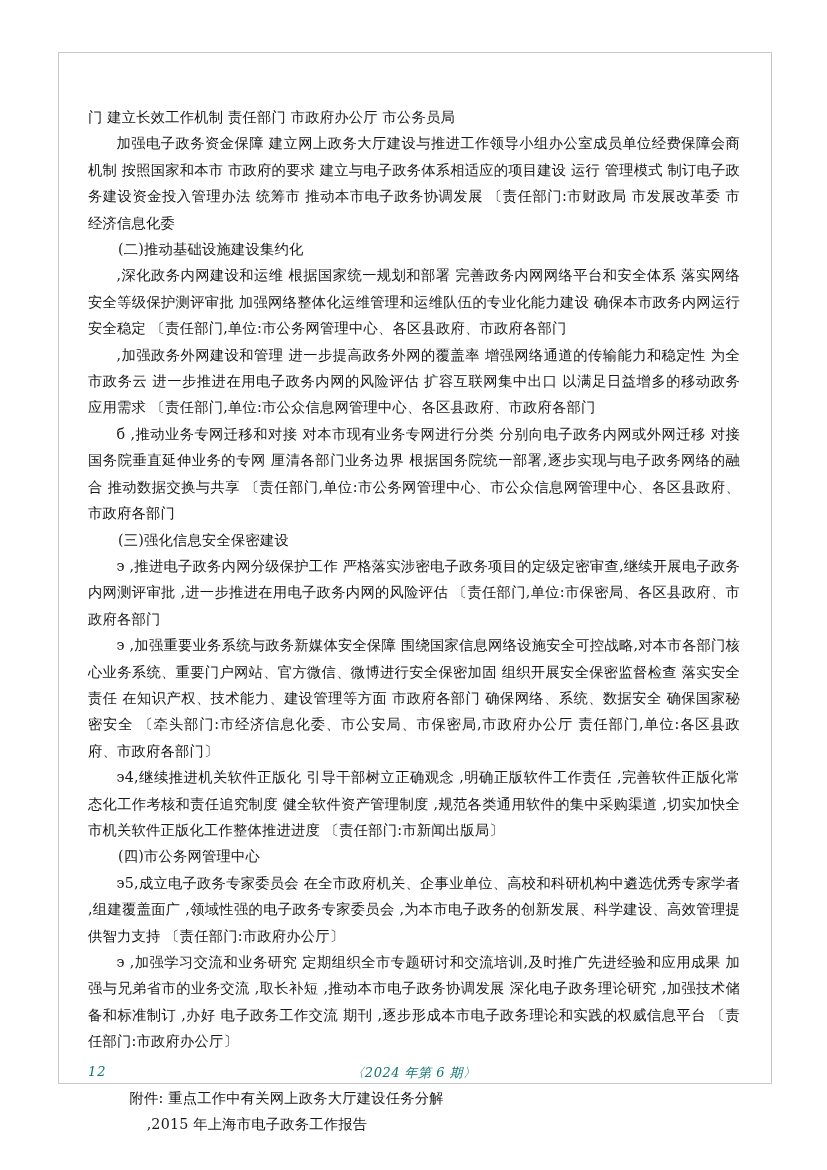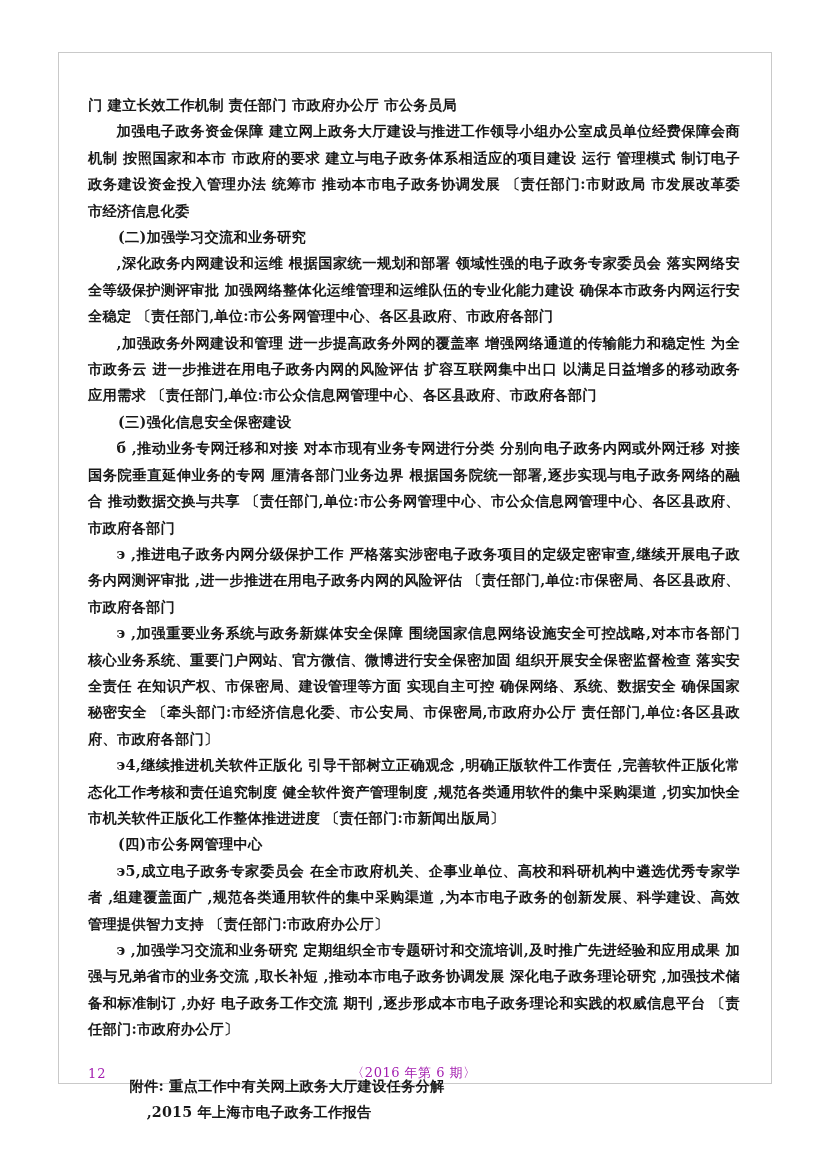--- a/index.html
+++ b/index.html
@@ -22,23 +22,22 @@
     left: 58px;
     top: 52px;
     width: 712px;
     height: 1030px;
     border: 1px solid #c9c9c9;
     pointer-events: none;
   }
   .content {
     position: absolute;
     left: 88px;
-    top: 92px;
+    top: 104px;
     width: 652px;
-    font-weight: bold;
   }
   .para {
     font-size: 14.3px;
     line-height: 26.4px;
     text-align: justify;
     text-justify: inter-ideograph;
     letter-spacing: 0.2px;
     margin: 0;
     color: #181818;
   }
@@ -59,23 +58,24 @@
   }
   .attach-line2 {
     text-indent: 4.1em;
   }
   .footer {
     position: absolute;
     left: 88px;
     top: 1064px;
     width: 652px;
     display: flex;
-    align-items: center;
+    align-items: flex-start;
     font-size: 13px;
-    color: #a21caf;
+    color: #0f766e;
+    font-style: italic;
   }
   .footer-page {
     width: 60px;
     letter-spacing: 1px;
   }
   .footer-issue {
     flex: 1;
     text-align: center;
     letter-spacing: 0.5px;
   }
@@ -87,38 +87,38 @@
 <body>
 
 <div class="page">
 
   <div class="border-frame"></div>
 
   <div class="content">
 
     <p class="para noindent">门 建立长效工作机制  责任部门 市政府办公厅  市公务员局</p>
     <p class="para indent2">加强电子政务资金保障  建立网上政务大厅建设与推进工作领导小组办公室成员单位经费保障会商机制 按照国家和本市 市政府的要求 建立与电子政务体系相适应的项目建设 运行 管理模式 制订电子政务建设资金投入管理办法 统筹市 推动本市电子政务协调发展  〔责任部门:市财政局 市发展改革委 市经济信息化委</p>
-    <p class="para sub-head">(二)加强学习交流和业务研究</p>
-    <p class="para indent2">,深化政务内网建设和运维  根据国家统一规划和部署 领域性强的电子政务专家委员会 落实网络安全等级保护测评审批 加强网络整体化运维管理和运维队伍的专业化能力建设 确保本市政务内网运行安全稳定 〔责任部门,单位:市公务网管理中心、各区县政府、市政府各部门</p>
+    <p class="para sub-head">(二)推动基础设施建设集约化</p>
+    <p class="para indent2">,深化政务内网建设和运维  根据国家统一规划和部署 完善政务内网网络平台和安全体系 落实网络安全等级保护测评审批 加强网络整体化运维管理和运维队伍的专业化能力建设 确保本市政务内网运行安全稳定 〔责任部门,单位:市公务网管理中心、各区县政府、市政府各部门</p>
     <p class="para indent2">,加强政务外网建设和管理  进一步提高政务外网的覆盖率 增强网络通道的传输能力和稳定性 为全市政务云 进一步推进在用电子政务内网的风险评估  扩容互联网集中出口 以满足日益增多的移动政务应用需求 〔责任部门,单位:市公众信息网管理中心、各区县政府、市政府各部门</p>
+    <p class="para indent2">б ,推动业务专网迁移和对接  对本市现有业务专网进行分类 分别向电子政务内网或外网迁移 对接国务院垂直延伸业务的专网 厘清各部门业务边界 根据国务院统一部署,逐步实现与电子政务网络的融合 推动数据交换与共享 〔责任部门,单位:市公务网管理中心、市公众信息网管理中心、各区县政府、市政府各部门</p>
     <p class="para sub-head">(三)强化信息安全保密建设</p>
-    <p class="para indent2">б ,推动业务专网迁移和对接  对本市现有业务专网进行分类 分别向电子政务内网或外网迁移 对接国务院垂直延伸业务的专网 厘清各部门业务边界 根据国务院统一部署,逐步实现与电子政务网络的融合 推动数据交换与共享 〔责任部门,单位:市公务网管理中心、市公众信息网管理中心、各区县政府、市政府各部门</p>
     <p class="para indent2">э ,推进电子政务内网分级保护工作  严格落实涉密电子政务项目的定级定密审查,继续开展电子政务内网测评审批 ,进一步推进在用电子政务内网的风险评估 〔责任部门,单位:市保密局、各区县政府、市政府各部门</p>
-    <p class="para indent2">э ,加强重要业务系统与政务新媒体安全保障  围绕国家信息网络设施安全可控战略,对本市各部门核心业务系统、重要门户网站、官方微信、微博进行安全保密加固 组织开展安全保密监督检查 落实安全责任 在知识产权、市保密局、建设管理等方面 实现自主可控 确保网络、系统、数据安全 确保国家秘密安全 〔牵头部门:市经济信息化委、市公安局、市保密局,市政府办公厅 责任部门,单位:各区县政府、市政府各部门〕</p>
+    <p class="para indent2">э ,加强重要业务系统与政务新媒体安全保障  围绕国家信息网络设施安全可控战略,对本市各部门核心业务系统、重要门户网站、官方微信、微博进行安全保密加固 组织开展安全保密监督检查 落实安全责任 在知识产权、技术能力、建设管理等方面 市政府各部门 确保网络、系统、数据安全 确保国家秘密安全 〔牵头部门:市经济信息化委、市公安局、市保密局,市政府办公厅 责任部门,单位:各区县政府、市政府各部门〕</p>
     <p class="para indent2">э4,继续推进机关软件正版化  引导干部树立正确观念 ,明确正版软件工作责任 ,完善软件正版化常态化工作考核和责任追究制度 健全软件资产管理制度 ,规范各类通用软件的集中采购渠道 ,切实加快全市机关软件正版化工作整体推进进度 〔责任部门:市新闻出版局〕</p>
     <p class="para sub-head">(四)市公务网管理中心</p>
-    <p class="para indent2">э5,成立电子政务专家委员会  在全市政府机关、企事业单位、高校和科研机构中遴选优秀专家学者 ,组建覆盖面广 ,规范各类通用软件的集中采购渠道 ,为本市电子政务的创新发展、科学建设、高效管理提供智力支持 〔责任部门:市政府办公厅〕</p>
+    <p class="para indent2">э5,成立电子政务专家委员会  在全市政府机关、企事业单位、高校和科研机构中遴选优秀专家学者 ,组建覆盖面广 ,领域性强的电子政务专家委员会 ,为本市电子政务的创新发展、科学建设、高效管理提供智力支持 〔责任部门:市政府办公厅〕</p>
     <p class="para indent2">э ,加强学习交流和业务研究  定期组织全市专题研讨和交流培训,及时推广先进经验和应用成果 加强与兄弟省市的业务交流 ,取长补短 ,推动本市电子政务协调发展  深化电子政务理论研究 ,加强技术储备和标准制订 ,办好 电子政务工作交流 期刊 ,逐步形成本市电子政务理论和实践的权威信息平台 〔责任部门:市政府办公厅〕</p>
 
     <div class="attach-block">
       <p class="para attach-line1">附件:  重点工作中有关网上政务大厅建设任务分解</p>
       <p class="para attach-line2">,2015 年上海市电子政务工作报告</p>
     </div>
 
   </div>
 
   <div class="footer">
     <span class="footer-page">12</span>
-    <span class="footer-issue">〈2016 年第 6 期〉</span>
+    <span class="footer-issue">〈2024 年第 6 期〉</span>
     <span class="footer-spacer"></span>
   </div>
 
 </div>
 
 </body></html>

